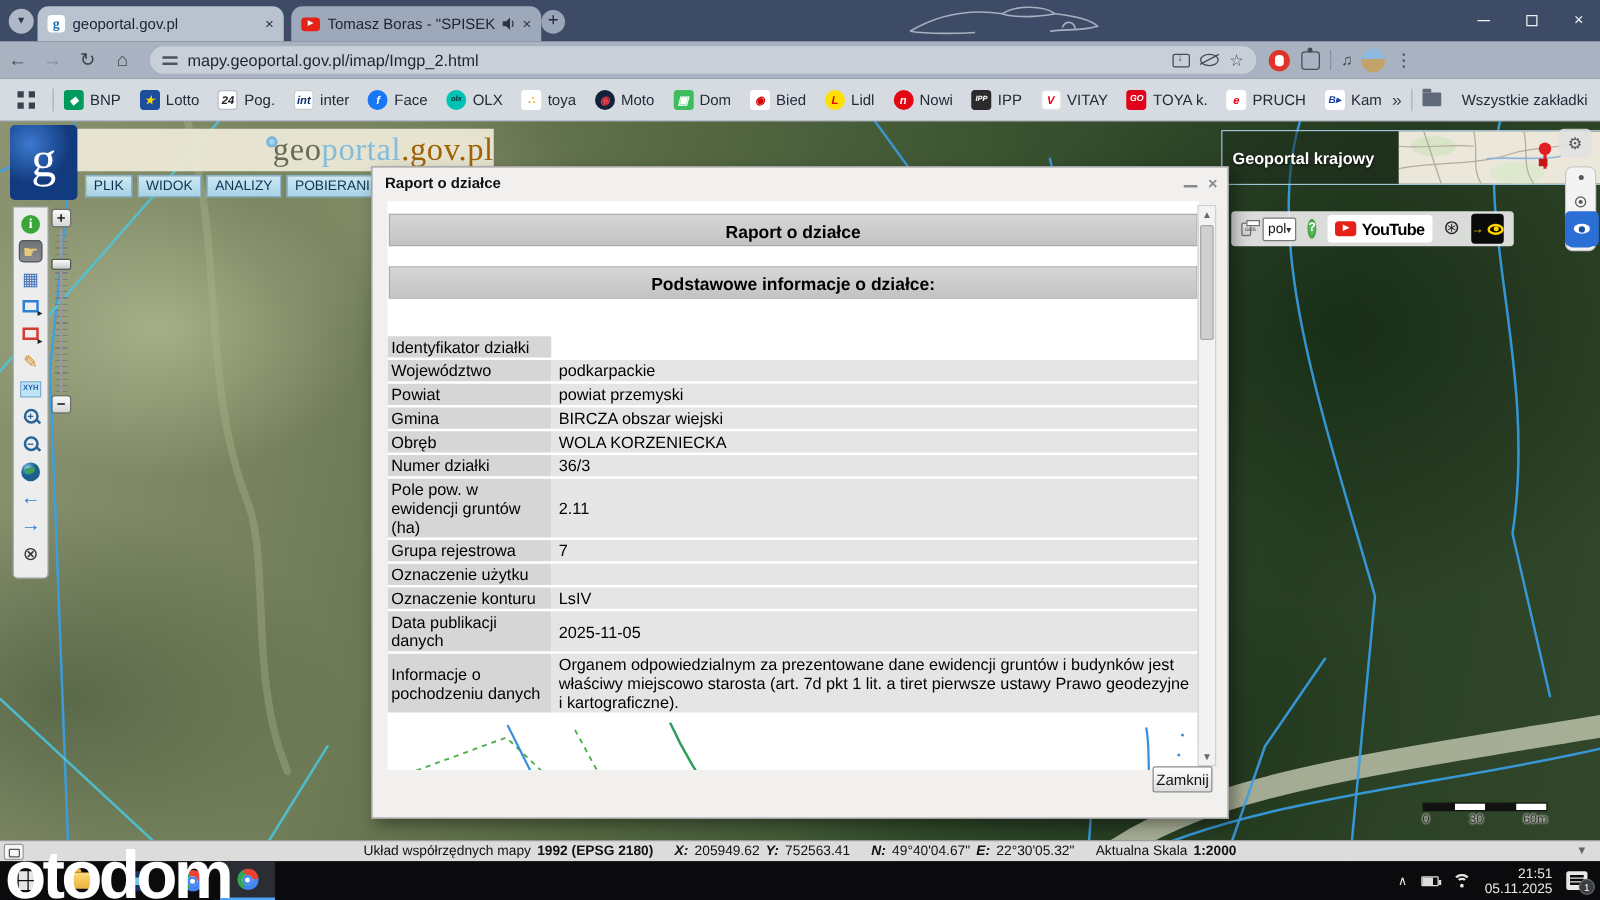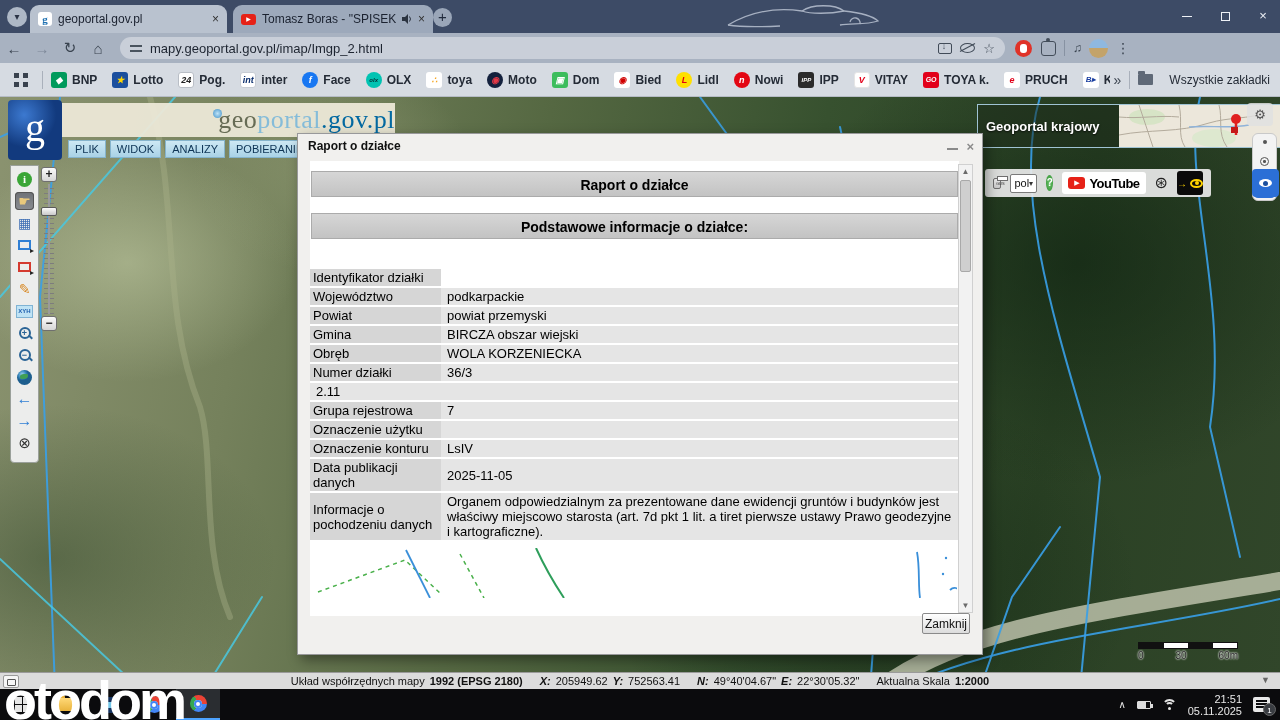--- a/index.html
+++ b/index.html
@@ -69,34 +69,34 @@
   .bookbar{position:absolute;left:0;top:63px;width:1280px;height:34px;background:#d6dbe2;
      border-bottom:1px solid #b6bcc6;display:flex;align-items:center;padding:0 8px;font-size:12px;color:#242b36}
   .gridic{width:14px;height:14px;margin:0 6px;
      background:linear-gradient(#39424e,#39424e),linear-gradient(#39424e,#39424e),linear-gradient(#39424e,#39424e),linear-gradient(#39424e,#39424e);
      background-size:5px 5px;background-position:0 0,9px 0,0 9px,9px 9px;background-repeat:no-repeat}
   .bsep{width:1px;height:18px;background:#a9b0bb;margin:0 8px}
   .bmwrap{display:flex;align-items:center;gap:15px;overflow:hidden;flex:1}
   .bm{display:flex;align-items:center;gap:5px;white-space:nowrap}
   .bm .bi{width:16px;height:16px;border-radius:3px;display:inline-flex;align-items:center;justify-content:center;
      font-weight:bold;font-size:9px;flex:0 0 auto}
-  .bm b{font-weight:700}
+  .bm b{font-weight:400}
   .ovf{color:#39424e;font-size:14px;margin-left:4px}
   .allbm{display:flex;align-items:center;gap:16px;white-space:nowrap;margin-right:2px}
   .folder{width:15px;height:11px;background:#5f6977;border-radius:1px;position:relative}
   .folder::before{content:"";position:absolute;left:0;top:-3px;width:7px;height:3px;background:#5f6977;border-radius:1px 1px 0 0}
 
   
   .gp-logo{position:absolute;left:8px;top:100px;width:54px;height:60px;border-radius:4px;
      background:radial-gradient(40px 40px at 30% 25%,#3c79d0,#123a7e 80%);
      color:#fff;font:normal 40px/56px "Liberation Serif",serif;text-align:center}
   .gp-banner{position:absolute;left:62px;top:103px;width:333px;height:34px;background:rgba(236,232,215,.95);
      display:flex;align-items:center;justify-content:flex-end;
      font-family:"Liberation Serif",serif;font-size:26px;letter-spacing:.5px}
-  .gp-banner .p1{color:#676c55}.gp-banner .p2{color:#85bcd9}.gp-banner .p3{color:#0369a1}
+  .gp-banner .p1{color:#676c55}.gp-banner .p2{color:#85bcd9}.gp-banner .p3{color:#a16207}
   .gp-dot{position:absolute;left:151px;top:6px;width:9px;height:9px;border-radius:50%;
      background:radial-gradient(#bfe3f7,#3e8fc7)}
   .gp-menu{position:absolute;left:68px;top:140px;display:flex;gap:4px}
   .gp-menu .mi{background:linear-gradient(#cde8f4,#a9d2e6);border:1px solid #86b4cc;
      color:#0d3354;font-size:11px;padding:2px 6px;white-space:nowrap}
 
   .ltools{position:absolute;left:10px;top:165px;width:29px;height:298px;background:#ecedec;
      border:1px solid #9aa09a;border-radius:0 0 4px 4px;display:flex;flex-direction:column;align-items:center;
      padding-top:4px;gap:4px}
   .ti{width:19px;height:18px;display:flex;align-items:center;justify-content:center;font-size:14px}
@@ -549,20 +549,21 @@
           </div>
         <div class="trow">
             <span class="lbl">Obręb</span>
             <span class="val">WOLA KORZENIECKA</span>
           </div>
         <div class="trow">
             <span class="lbl">Numer działki</span>
             <span class="val">36/3</span>
           </div>
         <div class="trow">
+            <span class="lbl">Pole pow. w ewidencji gruntów (ha)</span>
             <span class="val">2.11</span>
           </div>
         <div class="trow">
             <span class="lbl">Grupa rejestrowa</span>
             <span class="val">7</span>
           </div>
         <div class="trow">
             <span class="lbl">Oznaczenie użytku</span>
             <span class="val"></span>
           </div>

